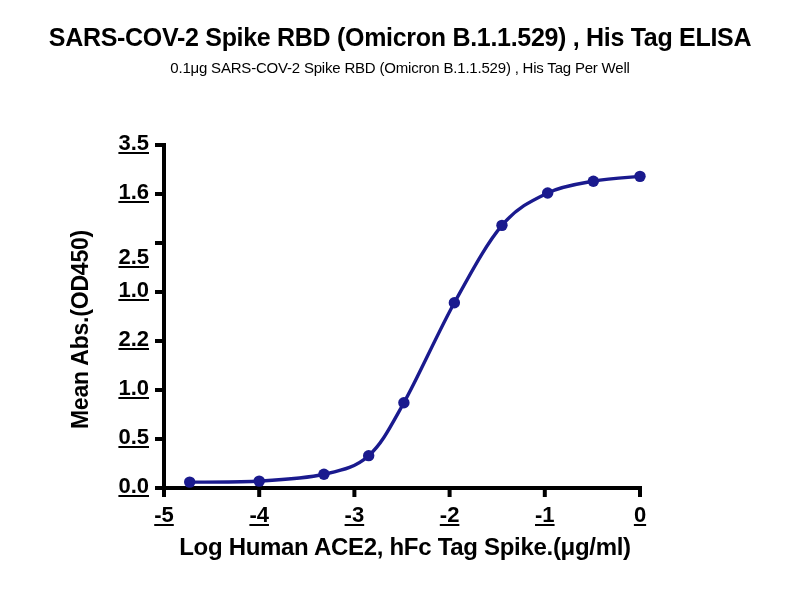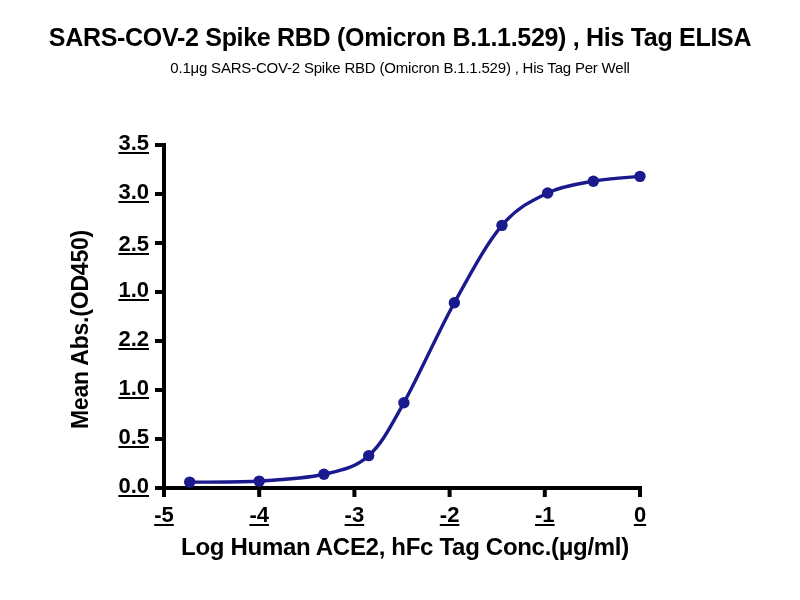--- a/index.html
+++ b/index.html
@@ -151,30 +151,30 @@
           <circle cx="454.36" cy="302.78" r="5.7" fill="#1a1a8e"></circle>
           <circle cx="501.96" cy="225.36" r="5.7" fill="#1a1a8e"></circle>
           <circle cx="547.66" cy="193.02" r="5.7" fill="#1a1a8e"></circle>
           <circle cx="593.35" cy="181.26" r="5.7" fill="#1a1a8e"></circle>
           <circle cx="640.00" cy="176.36" r="5.7" fill="#1a1a8e"></circle>
         </g>
     </svg>
 
     <div id="y-axis-title">Mean Abs.(OD450)</div>
 
-    <div id="x-axis-title">Log Human ACE2, hFc Tag Conc.(μg/ml)</div>
+    <div id="x-axis-title">Log Human ACE2, hFc Tag Spike.(μg/ml)</div>
 
     <div id="ytick-labels">
         <div class="tick-label ytick-label" style="left: 85px; top: 473px;">0.0</div>
         <div class="tick-label ytick-label" style="left: 85px; top: 424px;">0.5</div>
         <div class="tick-label ytick-label" style="left: 85px; top: 375px;">1.0</div>
         <div class="tick-label ytick-label" style="left: 85px; top: 326px;">2.2</div>
         <div class="tick-label ytick-label" style="left: 85px; top: 277px;">1.0</div>
-        <div class="tick-label ytick-label" style="left: 85px; top: 231px;">2.5</div>
-        <div class="tick-label ytick-label" style="left: 85px; top: 179px;">3.0</div>
+        <div class="tick-label ytick-label" style="left: 85px; top: 244px;">2.5</div>
+        <div class="tick-label ytick-label" style="left: 85px; top: 179px;">1.6</div>
         <div class="tick-label ytick-label" style="left: 85px; top: 130px;">3.5</div>
       </div>
     <div id="xtick-labels">
         <div class="tick-label xtick-label" style="left: 144px; top: 502px;">-5</div>
         <div class="tick-label xtick-label" style="left: 239.2px; top: 502px;">-4</div>
         <div class="tick-label xtick-label" style="left: 334.4px; top: 502px;">-3</div>
         <div class="tick-label xtick-label" style="left: 429.6px; top: 502px;">-2</div>
         <div class="tick-label xtick-label" style="left: 524.8px; top: 502px;">-1</div>
         <div class="tick-label xtick-label" style="left: 620px; top: 502px;">0</div>
       </div>

